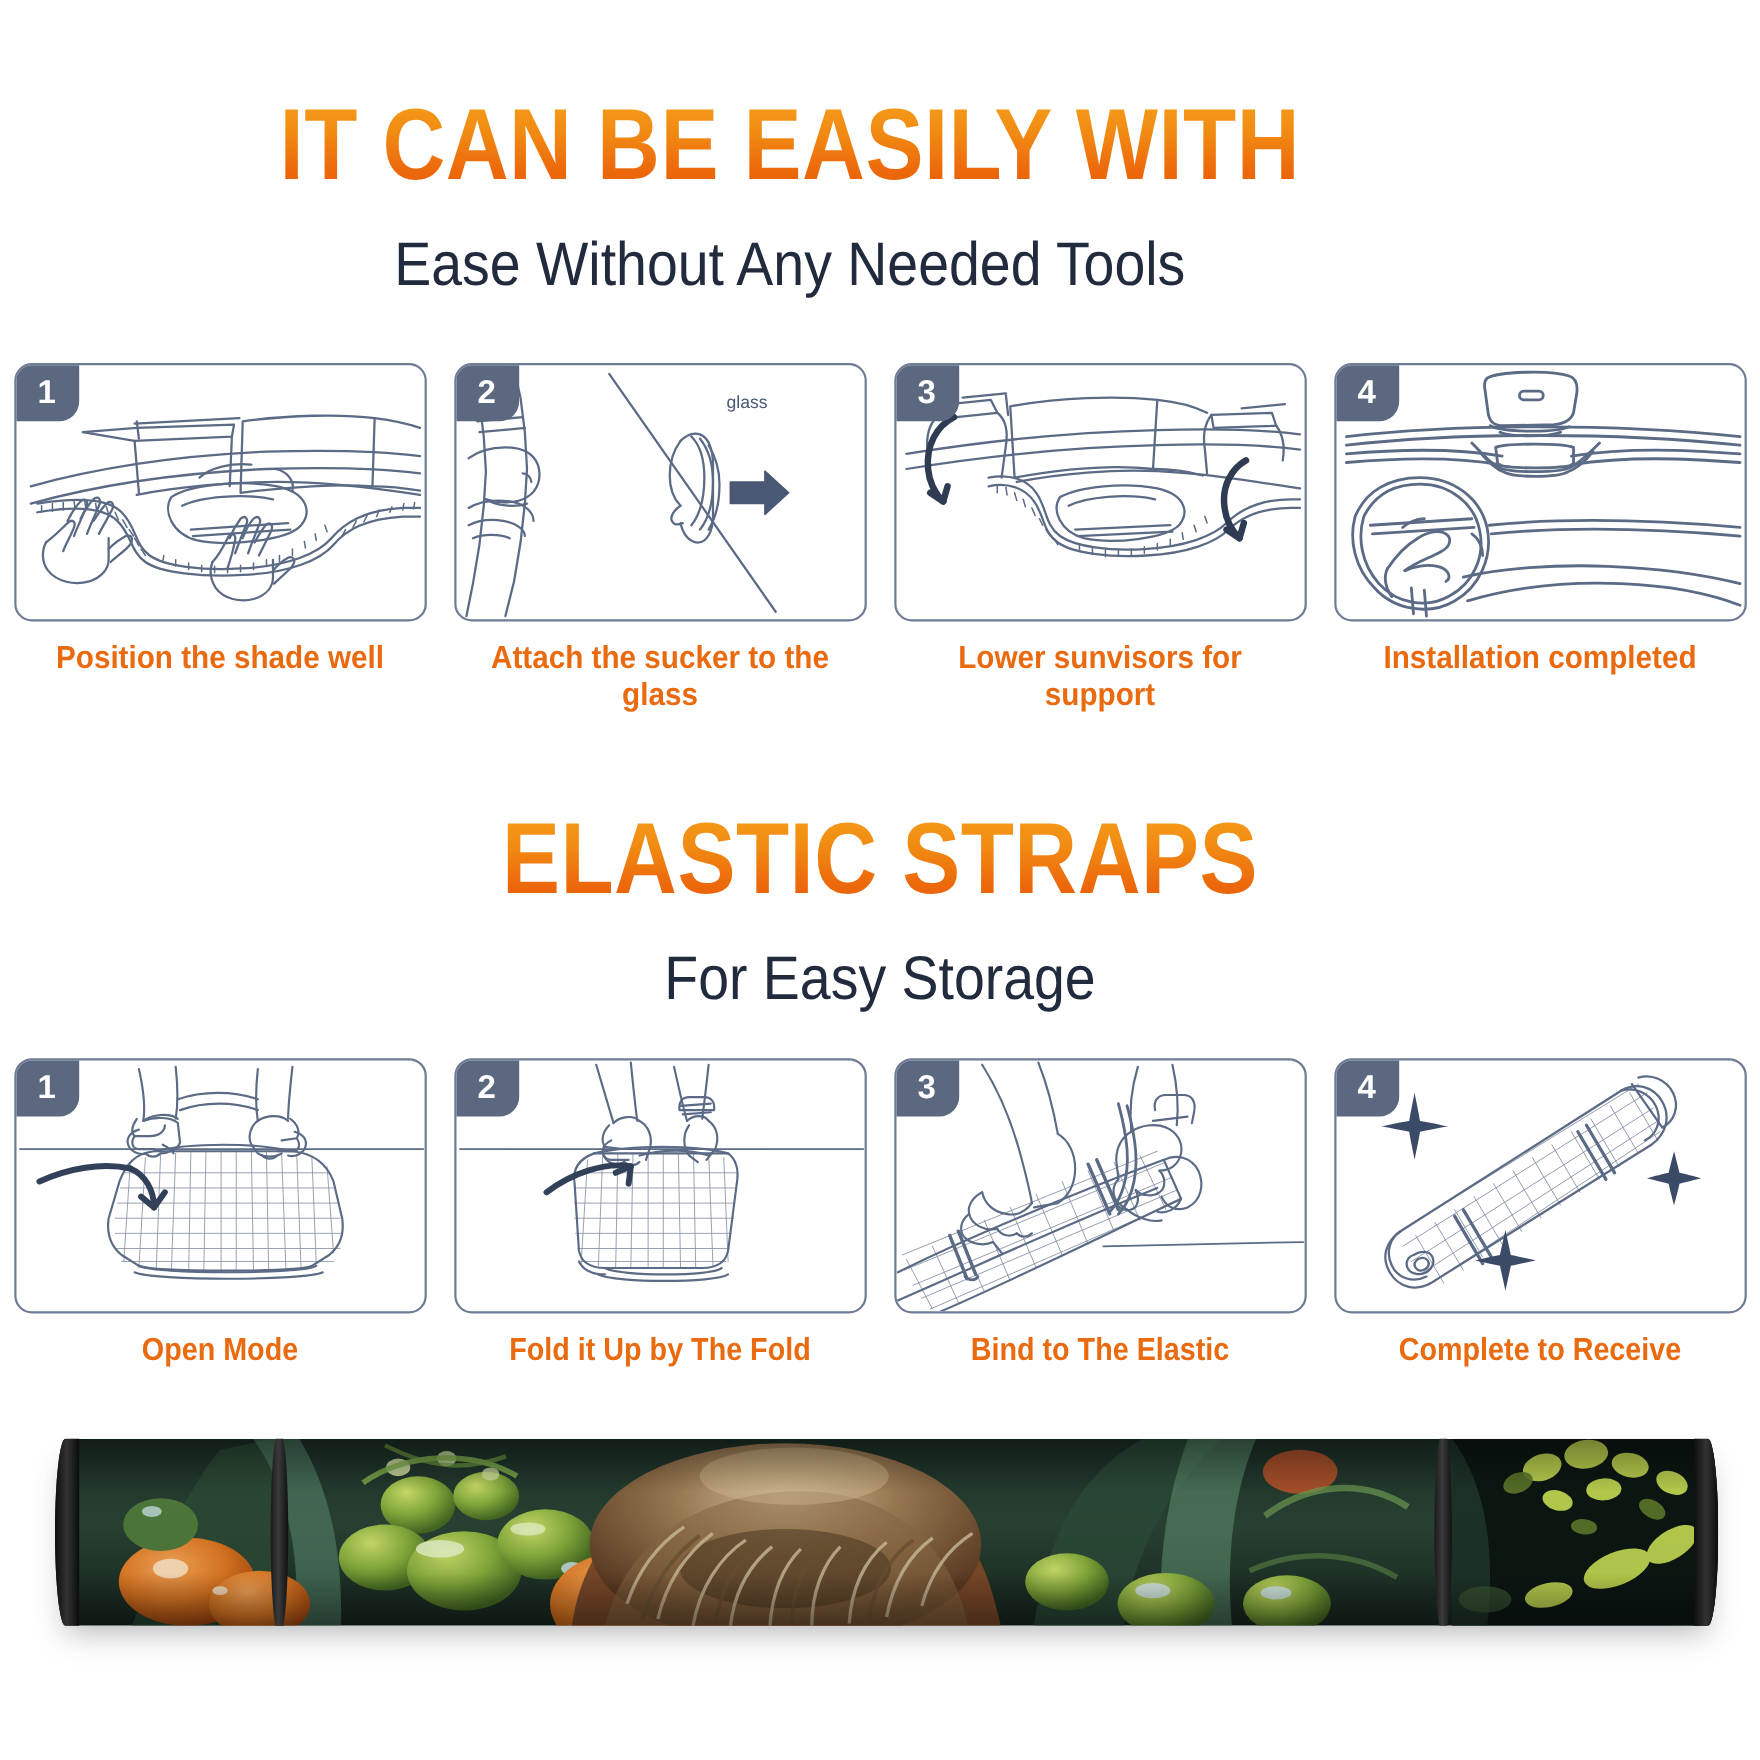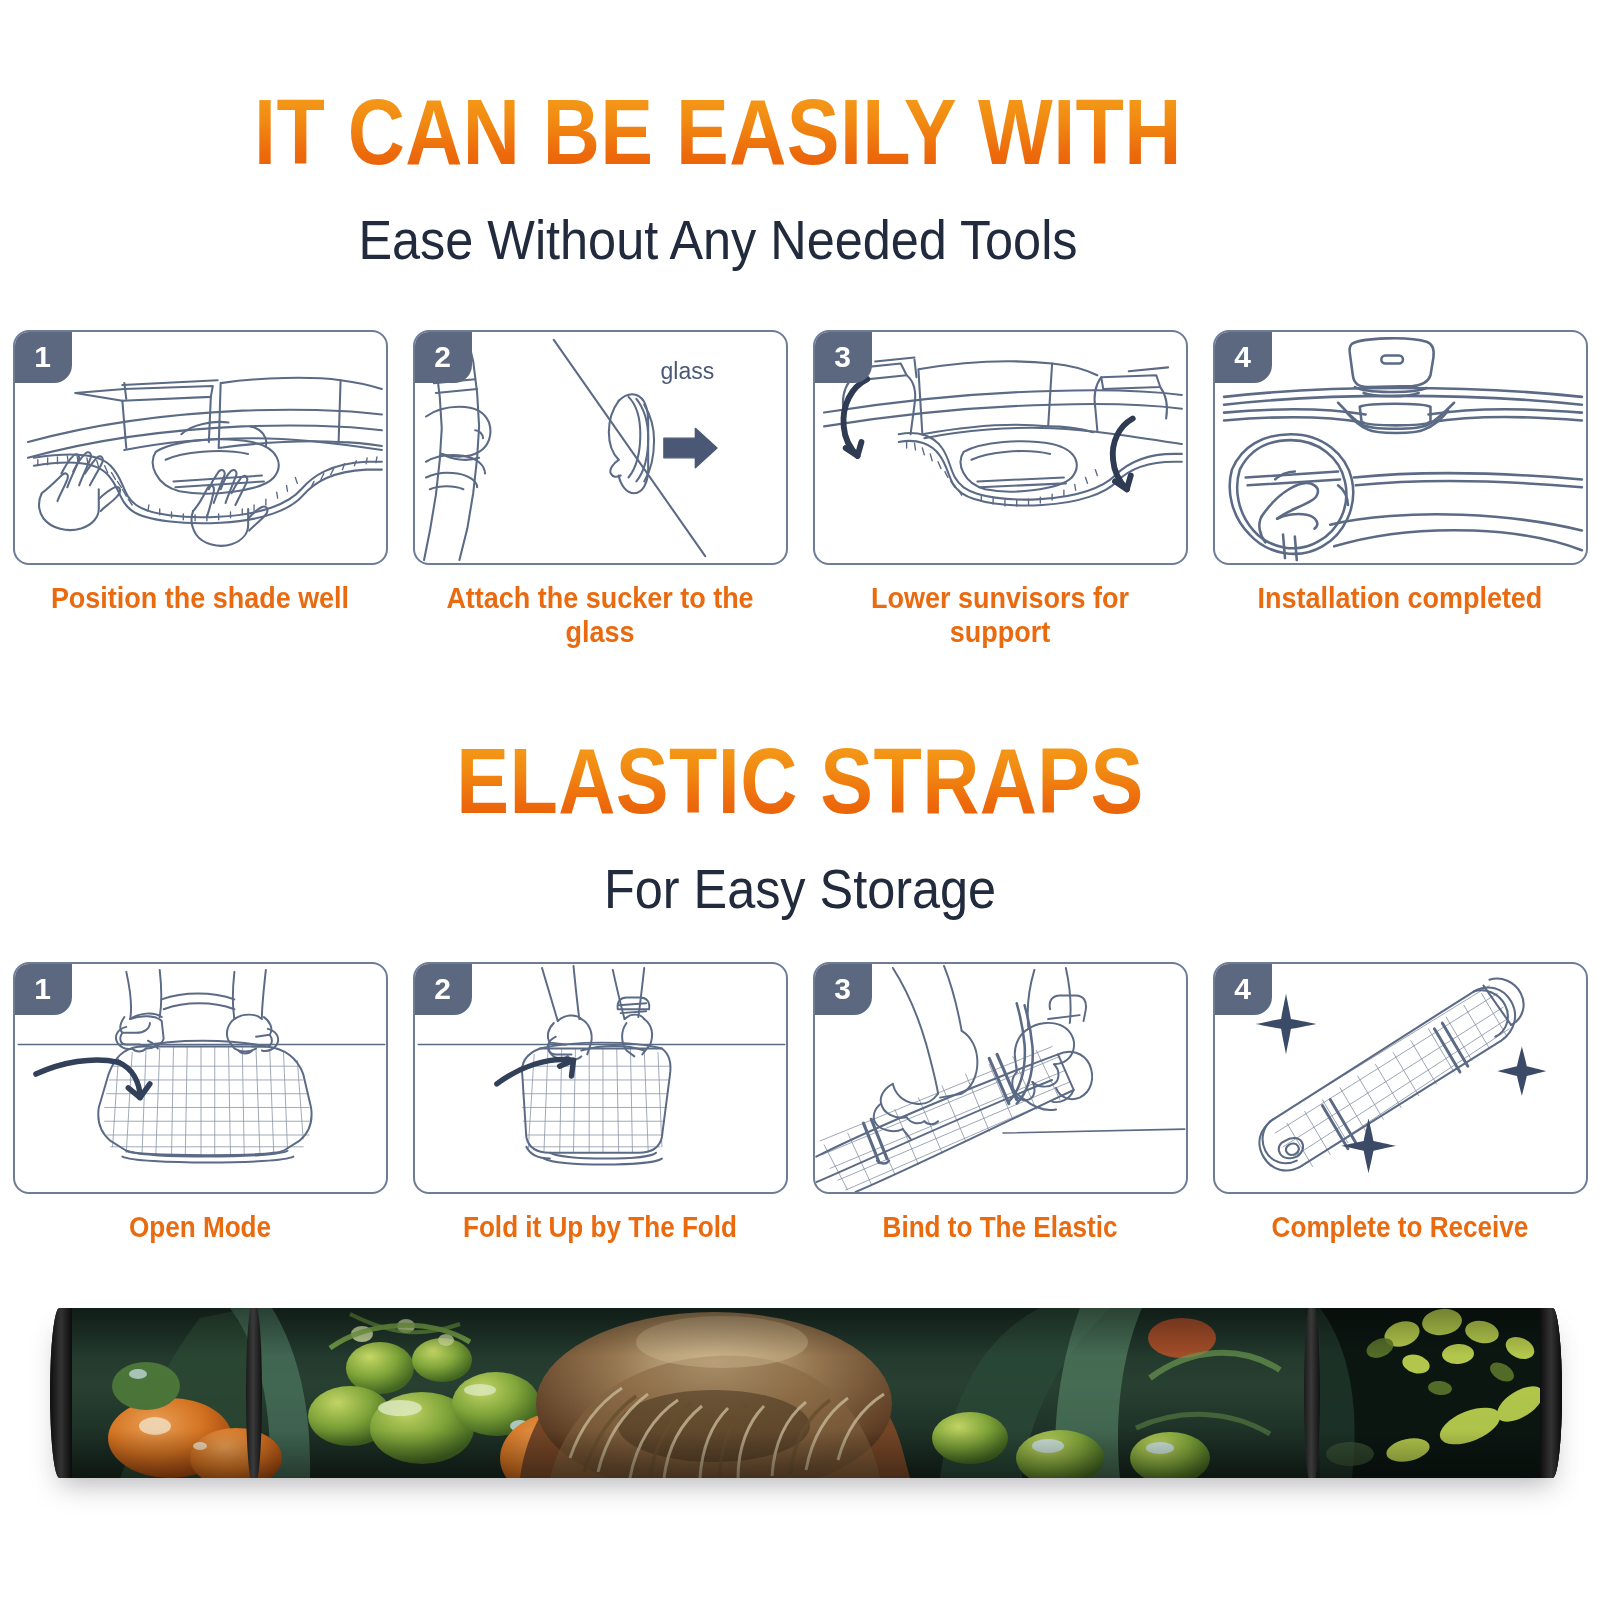--- a/index.html
+++ b/index.html
@@ -93,21 +93,21 @@
     text-align:center;
     width:380px;
     transform:scaleX(0.93);
     transform-origin:center top;
   }
   #row2 .caption{ font-size:29px; transform:scaleX(0.9); }
 
   .glass-label{
     position:absolute;
     color:#4a5875;
-    font-size:23px;
+    font-size:16px;
     font-weight:400;
     z-index:5;
   }
 
   
   #product{
     position:absolute;
     left:50px; top:1308px;
     width:1512px; height:170px;
   }

